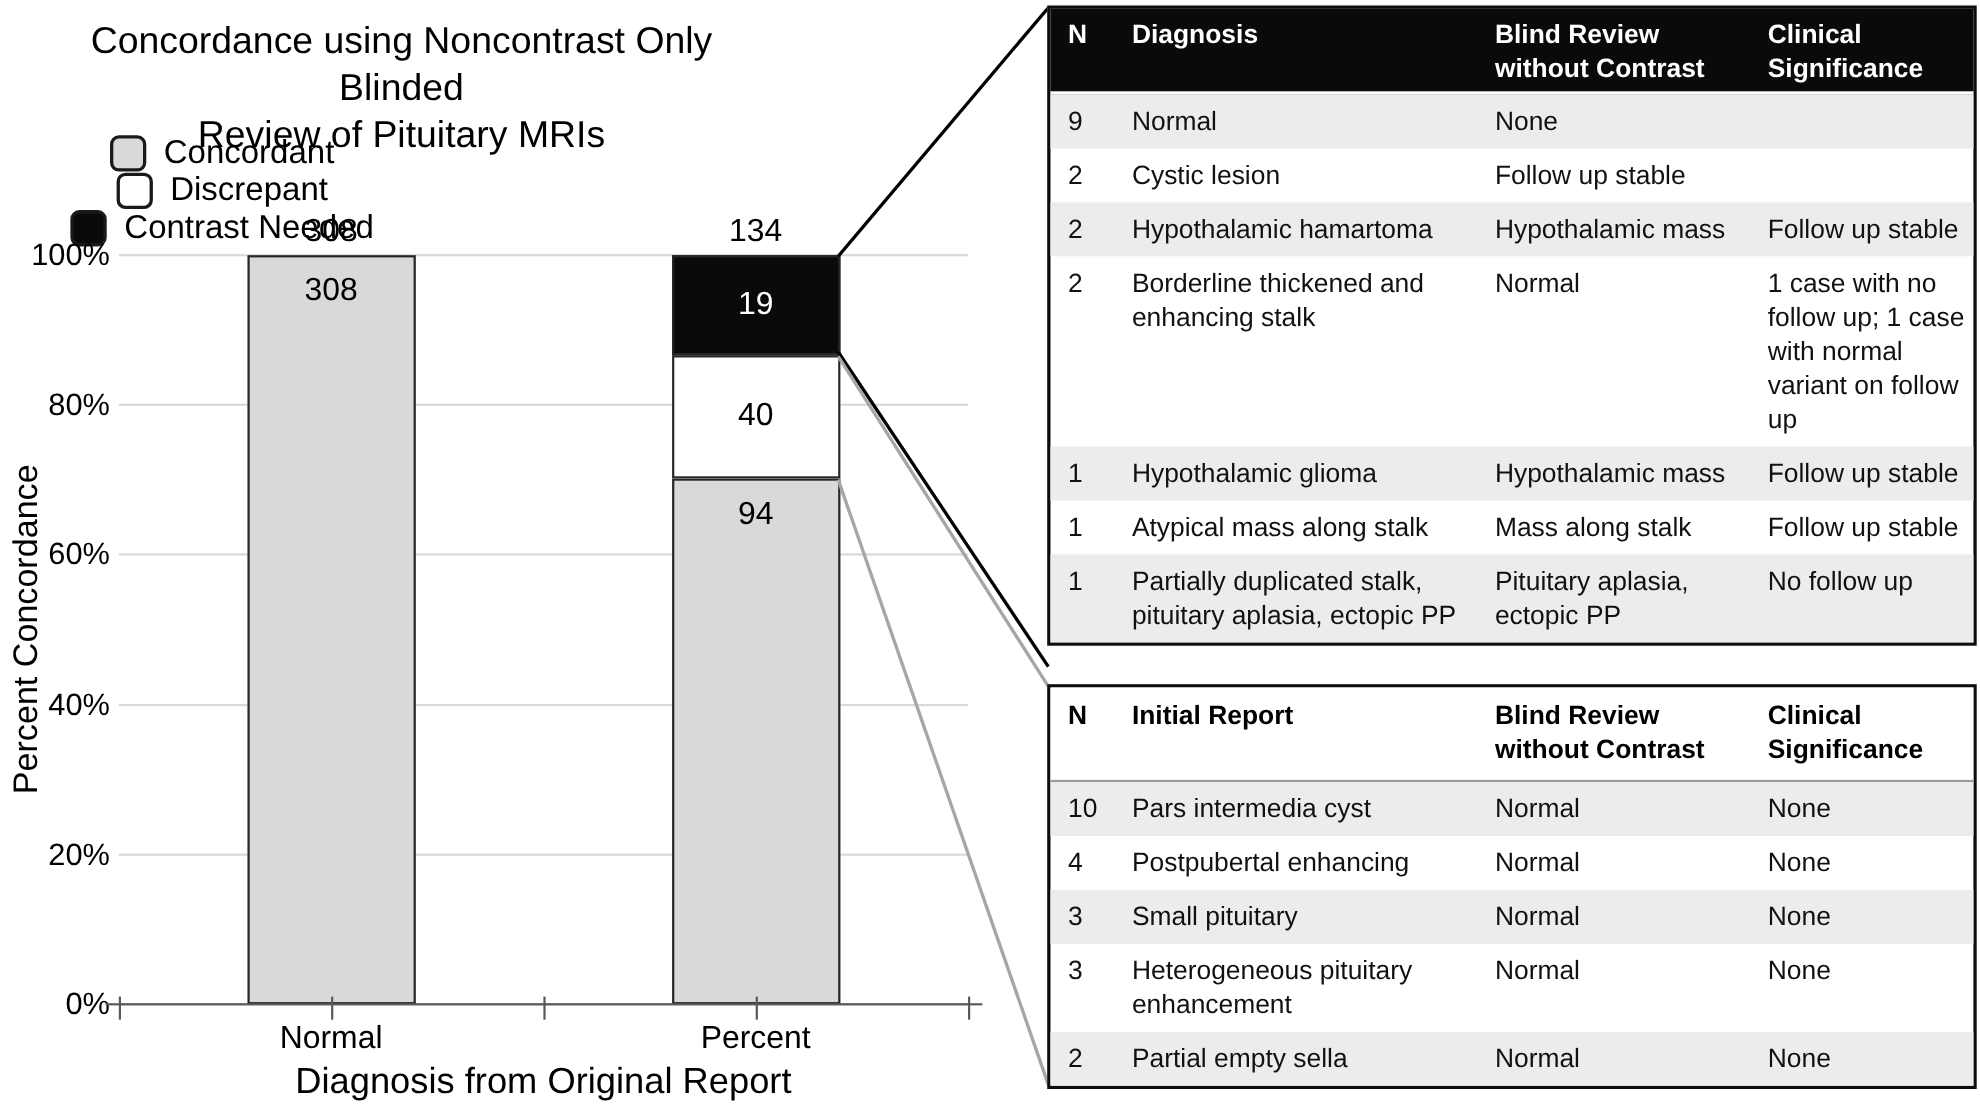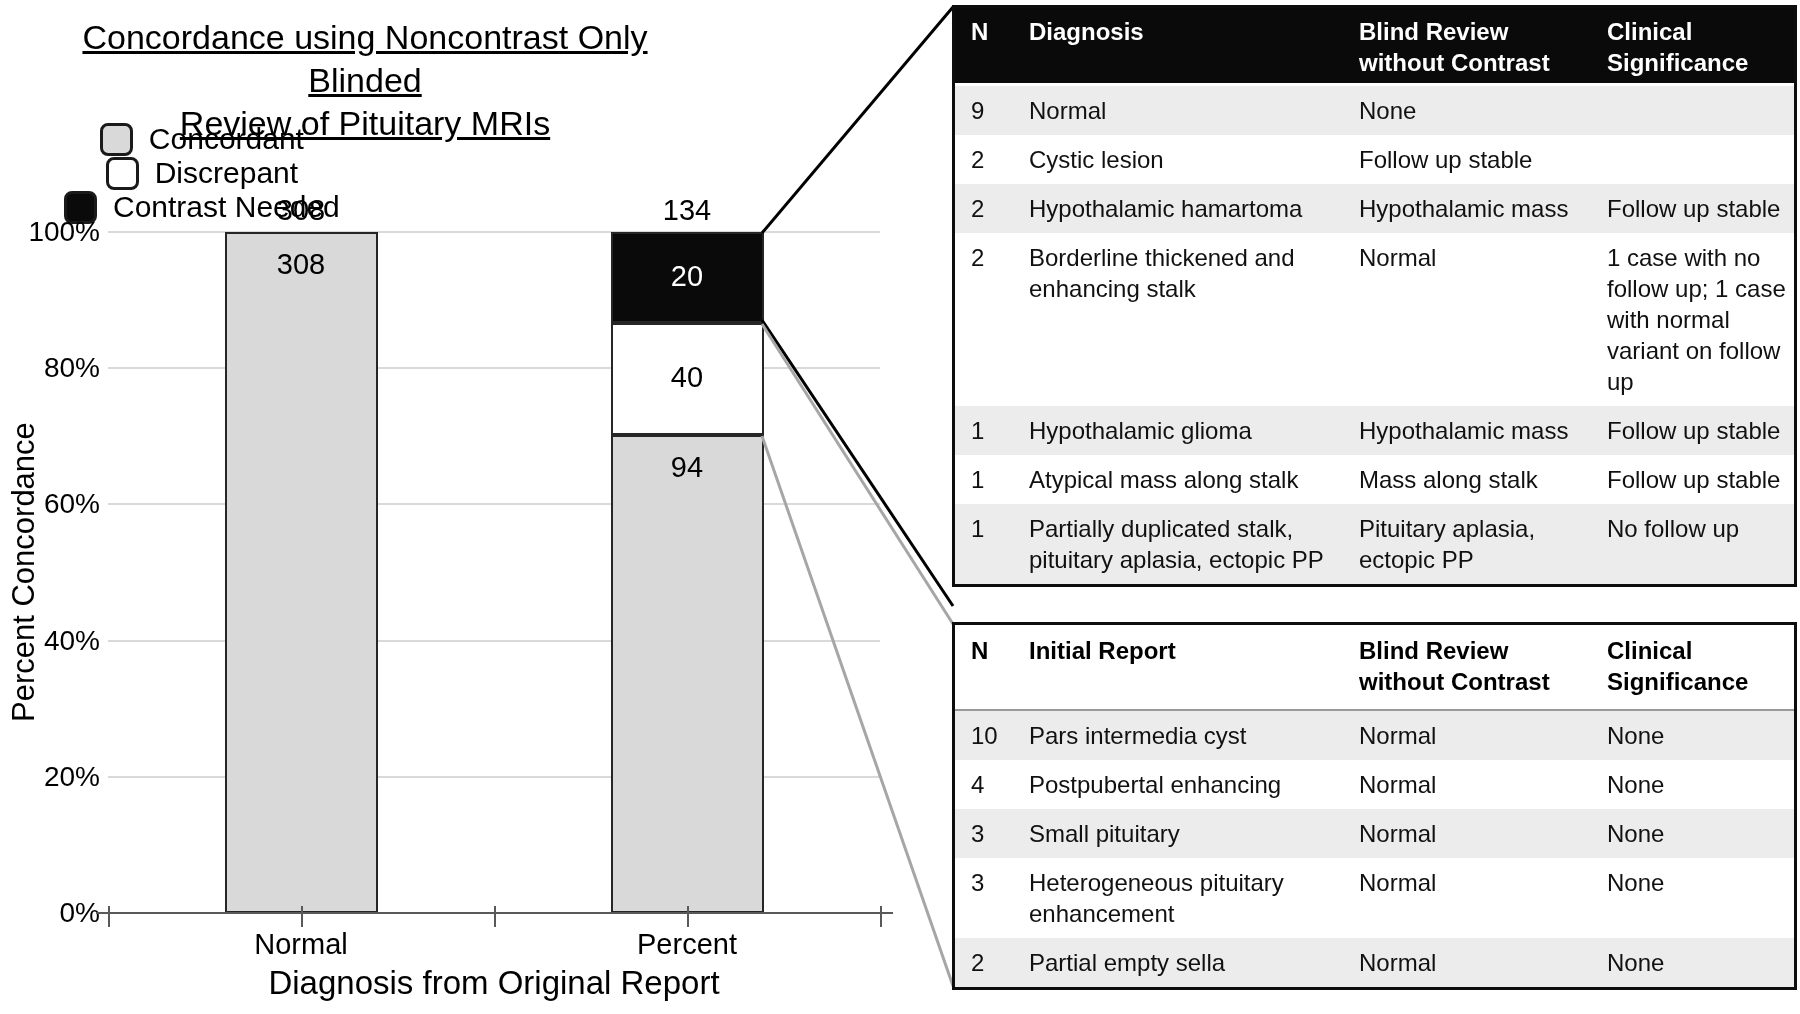--- a/index.html
+++ b/index.html
@@ -2,21 +2,21 @@
 <html><head>
 <meta charset="utf-8">
 <style>
   html,body{margin:0;padding:0;background:#fff;}
   #canvas{
     position:relative;width:1800px;height:1014px;background:#fff;overflow:hidden;
     font-family:"Liberation Sans",sans-serif;color:#111;
   }
   
   #chart-title{position:absolute;left:30px;top:16px;width:670px;text-align:center;
-    font-size:34px;line-height:43px;color:#000;text-decoration:underline;}
+    font-size:34px;line-height:43px;color:#000;}
   #legend{position:absolute;left:64px;top:122px;display:flex;align-items:center;flex-direction:column;}
   .legend-item{display:flex;align-items:center;margin-right:27px;}
   .legend-swatch{width:33px;height:33px;border:3px solid #1a1a1a;border-radius:8px;
     margin-right:16px;box-sizing:border-box;}
   .legend-label{font-size:30px;color:#000;white-space:nowrap;}
   .gridline{position:absolute;height:2px;background:#d9d9d9;}
   .bar-seg{position:absolute;box-sizing:border-box;border:2px solid #262626;}
   .seg-label{position:absolute;font-size:29px;text-align:center;}
   .total-label{position:absolute;font-size:29px;text-align:center;color:#000;}
   .ytick-label{position:absolute;width:92px;text-align:right;font-size:28px;color:#000;}
@@ -83,21 +83,21 @@
       <div class="ytick-label" style="left: 8px; top: 897px;">0%</div>
       <div class="bar-seg" style="left: 224.5px; top: 232px; width: 153px; height: 681px; background: rgb(217, 217, 217); border-color: rgb(38, 38, 38);"></div>
       <div class="seg-label" style="left: 224.5px; top: 248px; width: 153px; color: rgb(0, 0, 0);">308</div>
       <div class="total-label" style="left: 241px; top: 194px; width: 120px;">308</div>
       <div class="xcat-label" style="left: 191px; top: 928px;">Normal</div>
       <div class="bar-seg" style="left: 610.5px; top: 435.284px; width: 153px; height: 477.716px; background: rgb(217, 217, 217); border-color: rgb(38, 38, 38);"></div>
       <div class="seg-label" style="left: 610.5px; top: 451.284px; width: 153px; color: rgb(0, 0, 0);">94</div>
       <div class="bar-seg" style="left: 610.5px; top: 323.478px; width: 153px; height: 111.806px; background: rgb(255, 255, 255); border-color: rgb(38, 38, 38);"></div>
       <div class="seg-label" style="left: 610.5px; top: 361.381px; width: 153px; color: rgb(0, 0, 0);">40</div>
       <div class="bar-seg" style="left: 610.5px; top: 232px; width: 153px; height: 91.4776px; background: rgb(10, 10, 10); border-color: rgb(38, 38, 38);"></div>
-      <div class="seg-label" style="left: 610.5px; top: 259.739px; width: 153px; color: rgb(255, 255, 255);">20</div>
+      <div class="seg-label" style="left: 610.5px; top: 259.739px; width: 153px; color: rgb(255, 255, 255);">19</div>
       <div class="total-label" style="left: 627px; top: 194px; width: 120px;">134</div>
       <div class="xcat-label" style="left: 577px; top: 928px;">Percent</div>
       <div class="" style="position: absolute; left: 96px; top: 912px; width: 797px; height: 2px; background: rgb(89, 89, 89);"></div>
       <div class="xtick" style="left: 108px; top: 906px; height: 21px; background: rgb(89, 89, 89);"></div>
       <div class="xtick" style="left: 301px; top: 906px; height: 21px; background: rgb(89, 89, 89);"></div>
       <div class="xtick" style="left: 494px; top: 906px; height: 21px; background: rgb(89, 89, 89);"></div>
       <div class="xtick" style="left: 687px; top: 906px; height: 21px; background: rgb(89, 89, 89);"></div>
       <div class="xtick" style="left: 880px; top: 906px; height: 21px; background: rgb(89, 89, 89);"></div>
     </div>
 

